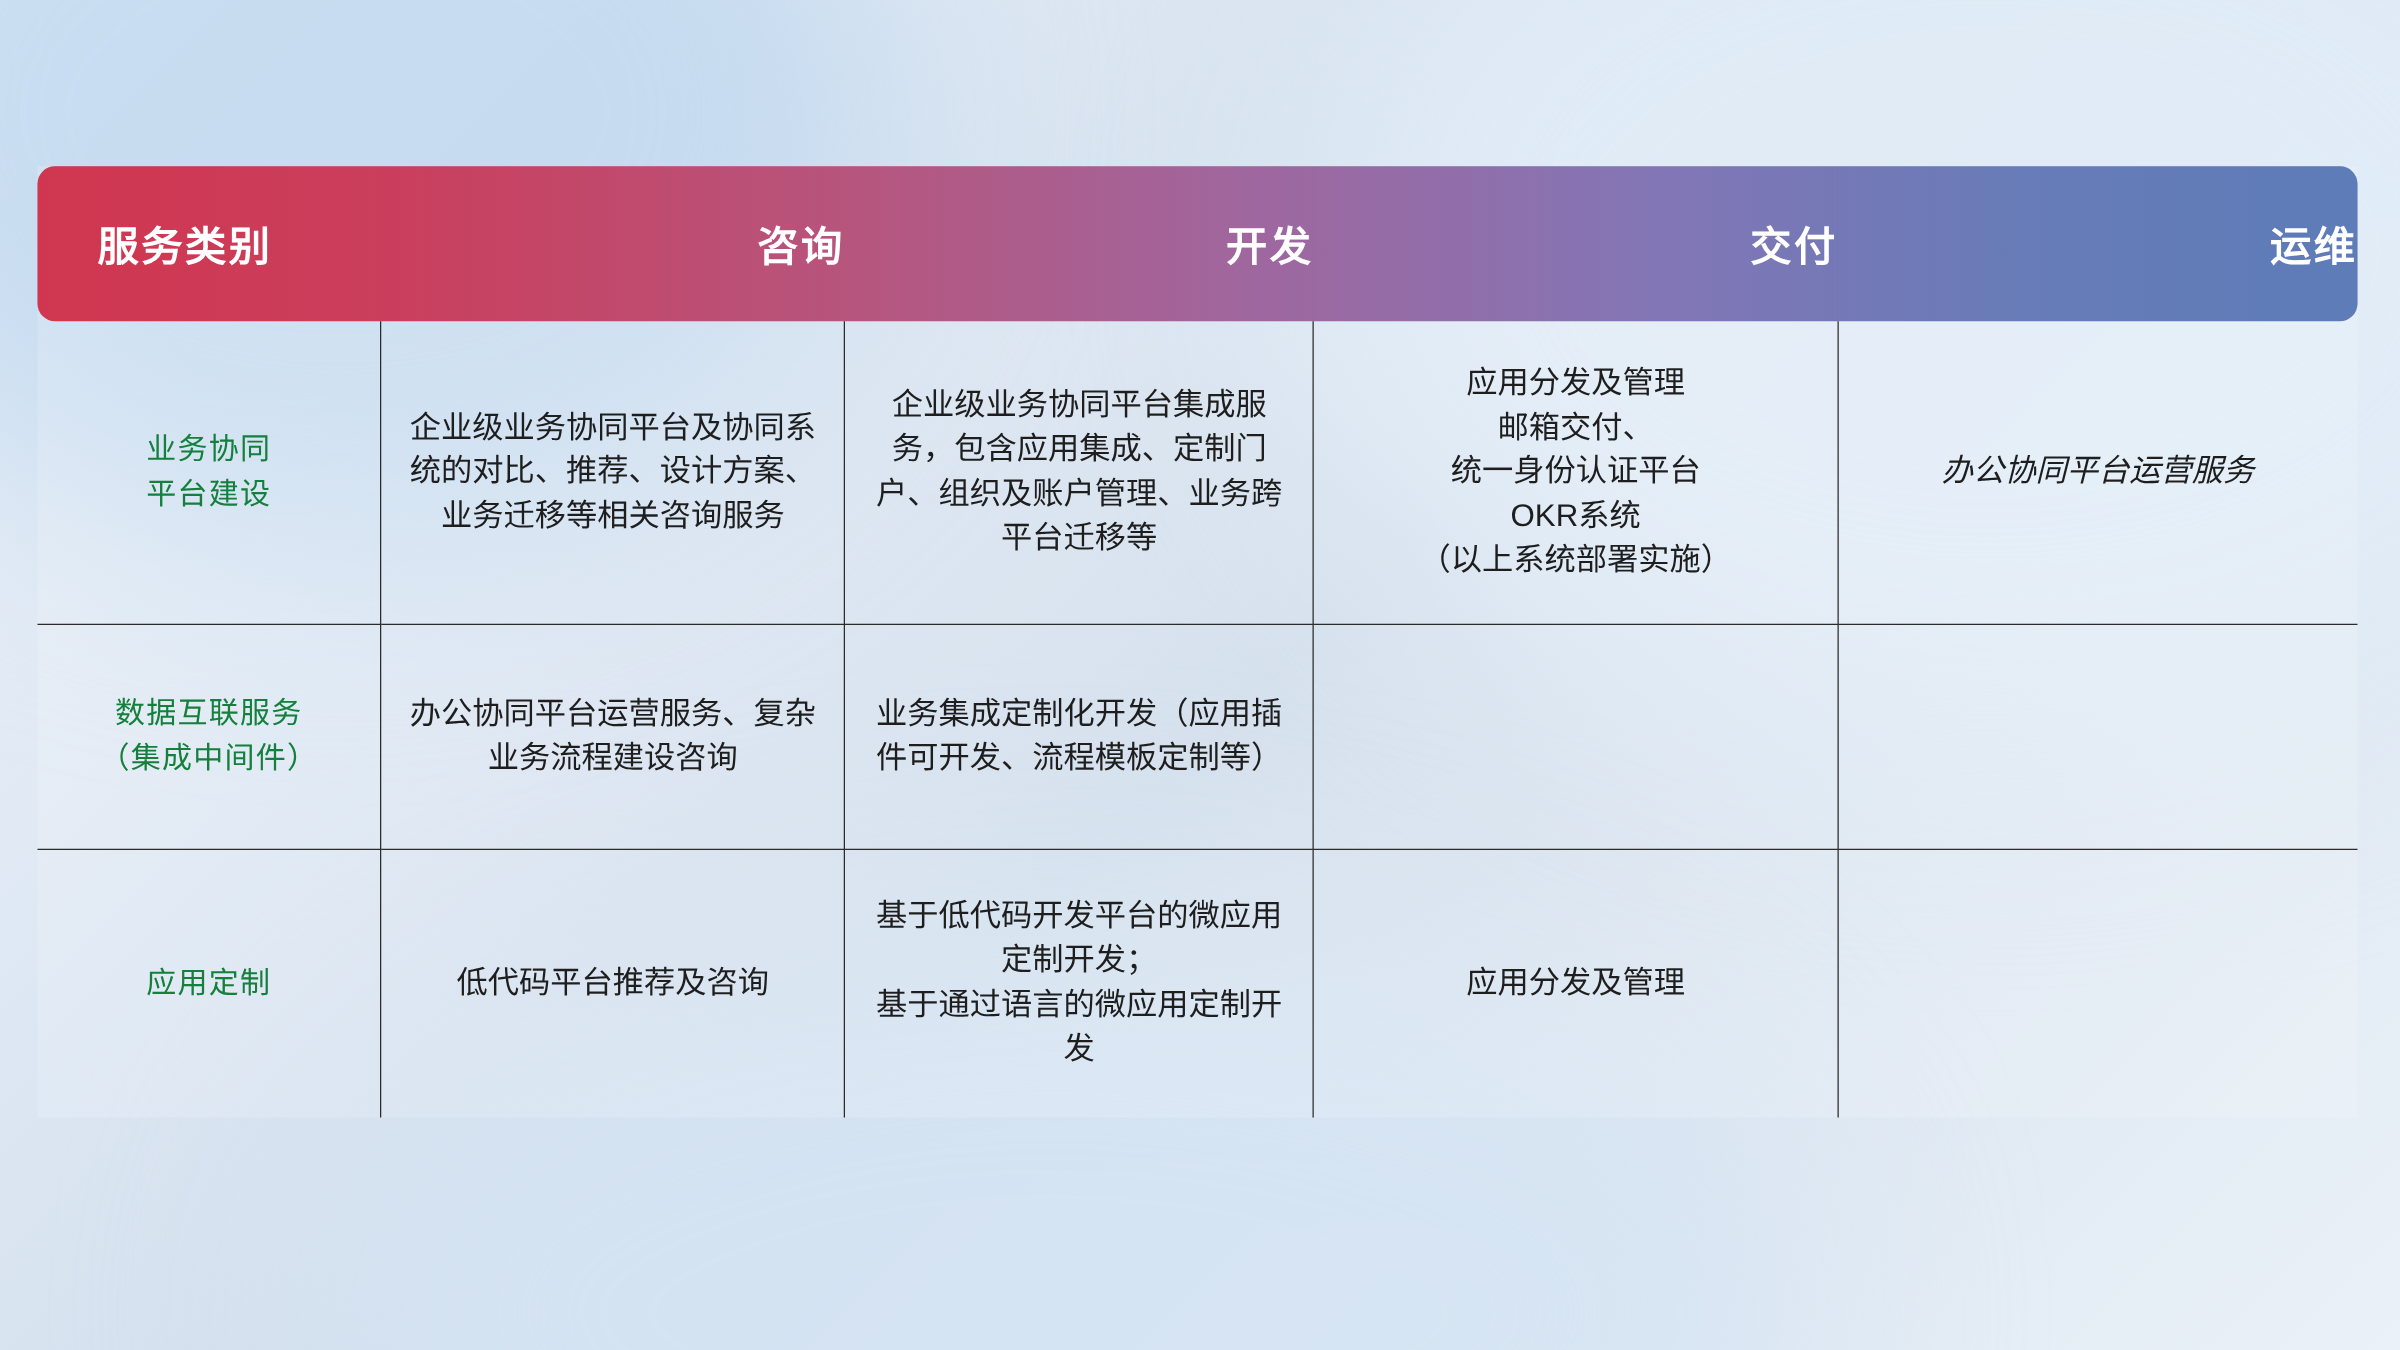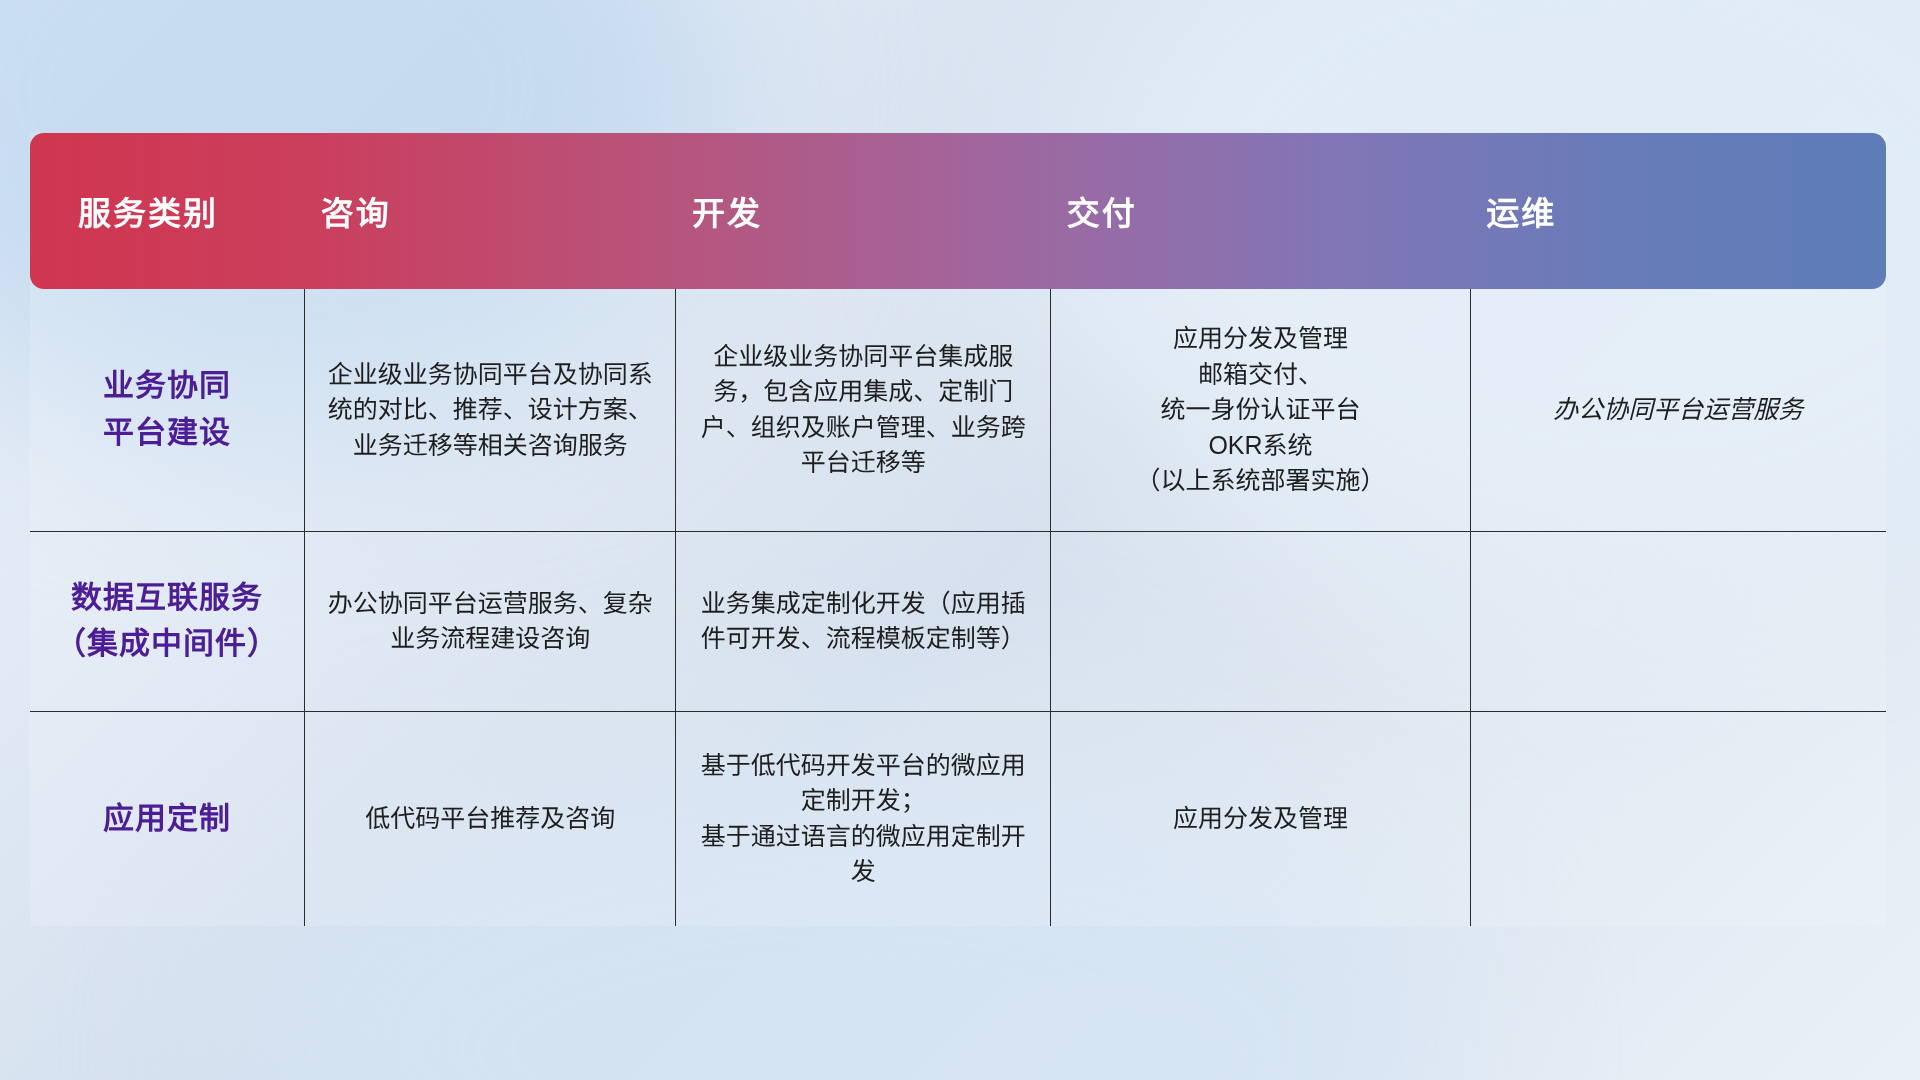--- a/index.html
+++ b/index.html
@@ -50,42 +50,42 @@
     border-radius: 14px;
   }
 
   table.svc-table {
     width: 100%;
     border-collapse: collapse;
     table-layout: fixed;
   }
 
   thead th {
-    padding: 16px;
+    padding: 0;
   }
   .head-row {
     height: 124px;
   }
   .head-bar {
     background: linear-gradient(90deg,
       #c8102e 0%,
       #c01b3f 16%,
       #a93565 35%,
       #8e4a8c 52%,
       #6b5ca8 70%,
       #4a63ab 86%,
       #3f63ab 100%);
     border-radius: 14px;
   }
   th.h-cell {
     color: #ffffff;
     font-size: 33px;
     font-weight: bold;
     letter-spacing: 2px;
-    text-align: left;
+    text-align: right;
     vertical-align: middle;
     height: 124px;
   }
   th.h-cell.first {
     text-align: left;
     padding-left: 48px;
   }
 
   tbody tr {
     background: rgba(255, 255, 255, 0.16);
@@ -98,23 +98,23 @@
     line-height: 1.42;
     text-align: center;
     vertical-align: middle;
     padding: 18px 16px;
   }
   tbody tr:last-child td {
     border-bottom: none;
   }
   tbody td.cat {
     border-right: 1.5px solid #2b2b2b;
-    color: #4c1d95;
-    font-weight: bold;
-    font-size: 31px;
+    color: #15803d;
+    font-weight: normal;
+    font-size: 24px;
     letter-spacing: 1px;
     line-height: 1.5;
   }
   tbody td.last-col {
     border-right: none;
     font-style: italic;
   }
   
   tbody td.cat { border-left: none; }
 

